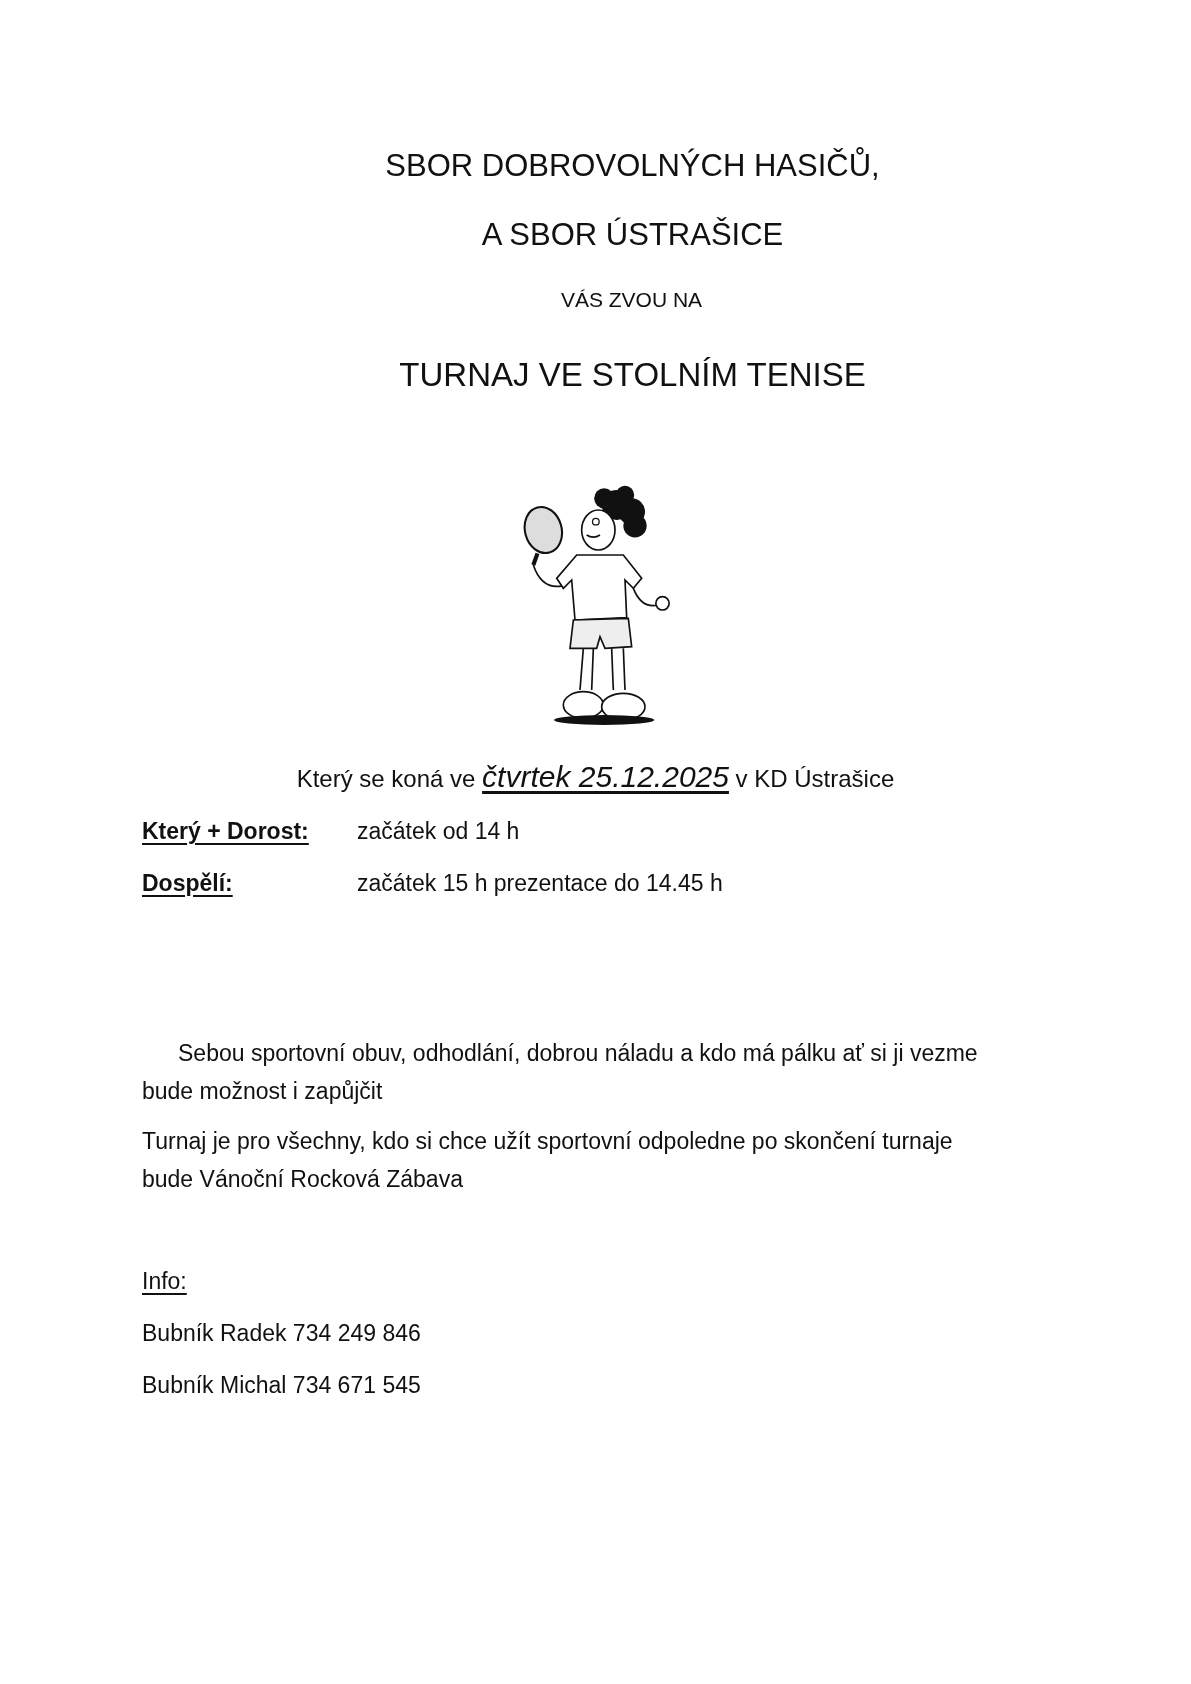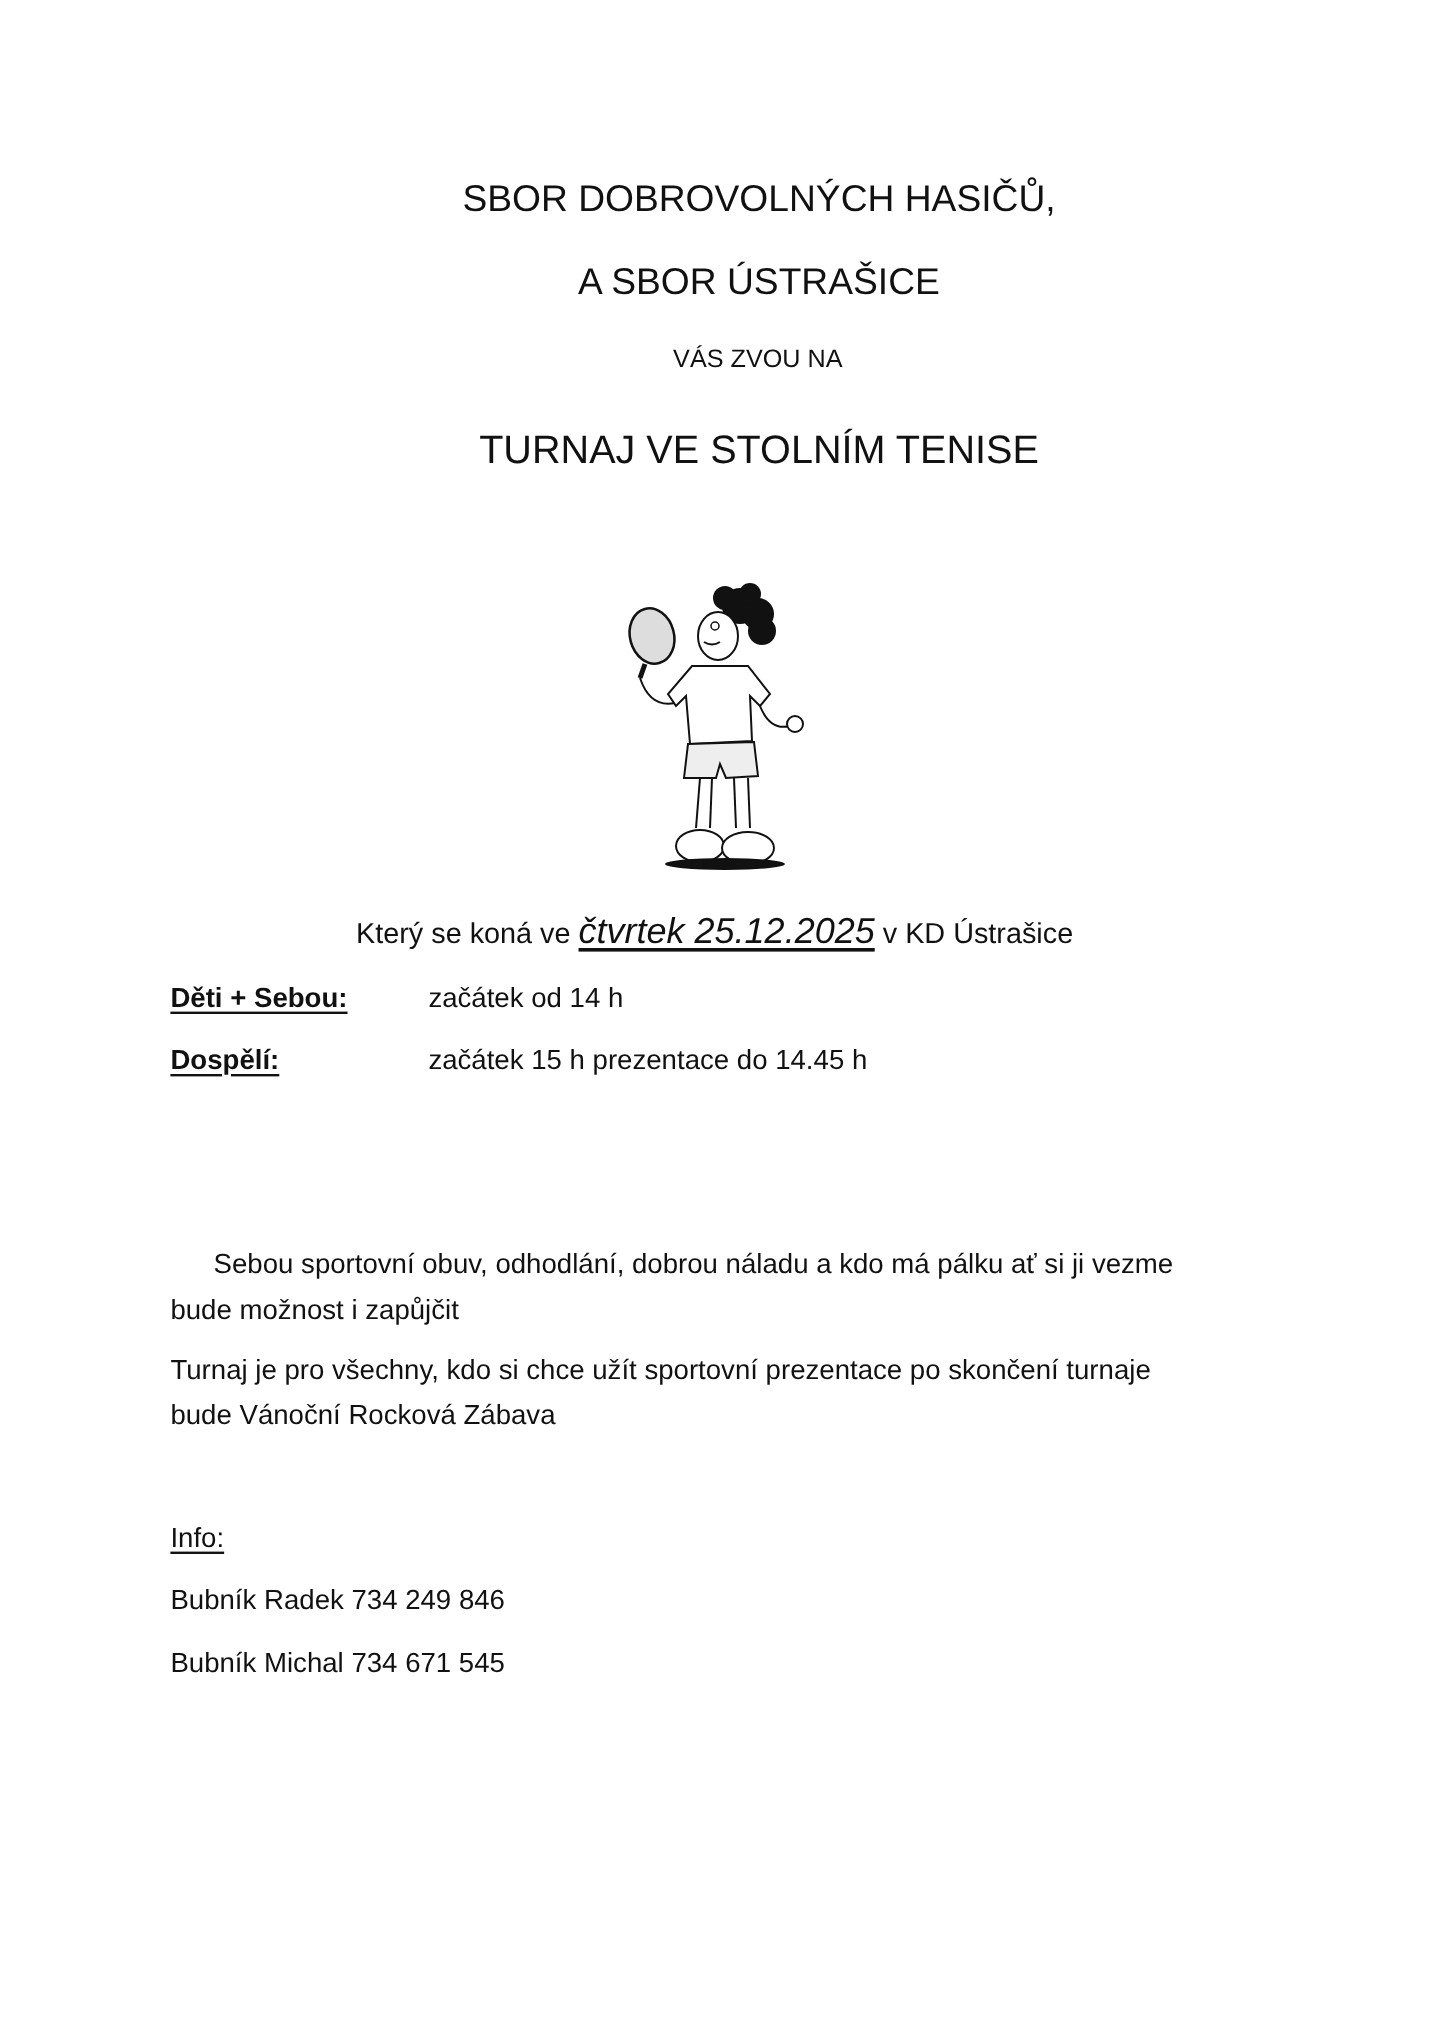--- a/index.html
+++ b/index.html
@@ -61,31 +61,31 @@
       <ellipse cx="148" cy="282" rx="26" ry="16" fill="#fff" stroke="#111" stroke-width="2"></ellipse>
       <ellipse cx="125" cy="298" rx="60" ry="6" fill="#111"></ellipse>
     </svg>
   </div>
 
   <div class="abs center body" style="top:760px; font-size:24px;">
     <span>Který se koná ve </span><span class="date">čtvrtek 25.12.2025</span><span> v KD Ústrašice</span>
   </div>
 
   <div class="abs" style="left:142px; top:818px;">
-    <span class="label">Děti + Sebou:</span>
+    <span class="label">Který + Dorost:</span>
   </div>
   <div class="abs body" style="left:357px; top:818px;">začátek od 14 h</div>
 
   <div class="abs" style="left:142px; top:870px;">
     <span class="label">Dospělí:</span>
   </div>
   <div class="abs body" style="left:357px; top:870px;">začátek 15 h prezentace do 14.45 h</div>
 
   <div class="abs body" style="left:142px; top:1040px;margin-left:36px;">Sebou sportovní obuv, odhodlání, dobrou náladu a kdo má pálku ať si ji vezme</div>
   <div class="abs body" style="left:142px; top:1078px;">bude možnost i zapůjčit</div>
-  <div class="abs body" style="left:142px; top:1128px;">Turnaj je pro všechny, kdo si chce užít sportovní prezentace po skončení turnaje</div>
+  <div class="abs body" style="left:142px; top:1128px;">Turnaj je pro všechny, kdo si chce užít sportovní odpoledne po skončení turnaje</div>
   <div class="abs body" style="left:142px; top:1166px;">bude Vánoční Rocková Zábava</div>
 
   <div class="abs body u" style="left:142px; top:1268px;">Info:</div>
   <div class="abs body" style="left:142px; top:1320px;">Bubník Radek 734 249 846</div>
   <div class="abs body" style="left:142px; top:1372px;">Bubník Michal 734 671 545</div>
 
 </div>
 
 </body></html>

